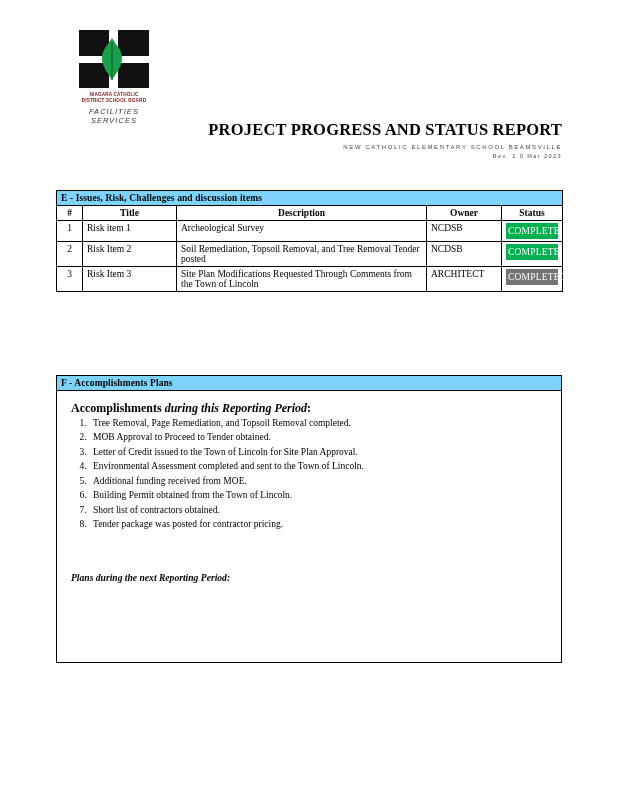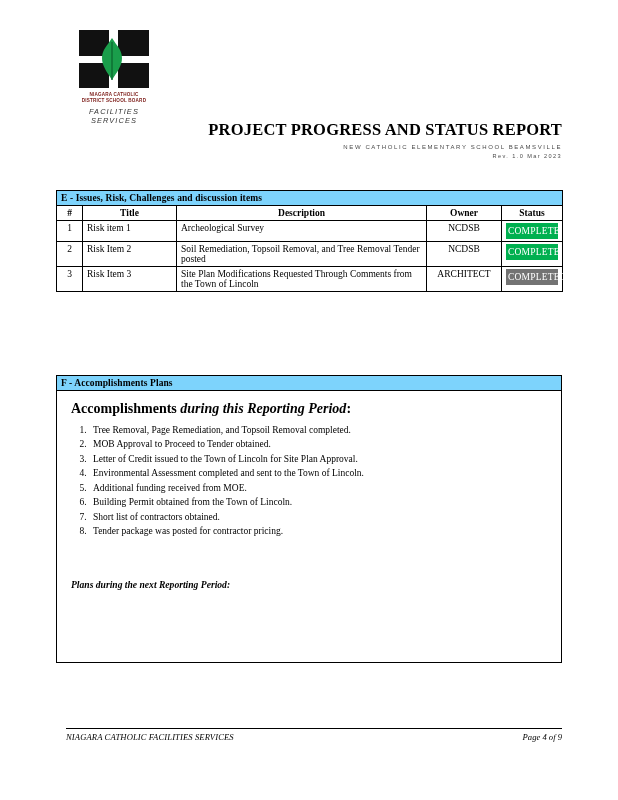--- a/index.html
+++ b/index.html
@@ -141,21 +141,20 @@
     letter-spacing: .1px;
   }
   .col-head td {
     text-align: center;
     font-weight: bold;
     font-size: 10px;
     padding: 3px 4px;
   }
   td.c { text-align: center; }
   td.owner {
-    text-align: center;
     vertical-align: middle;
     font-size: 9.5px;
   }
   td.status {
     text-align: left;
     vertical-align: middle;
     color: #ffffff;
     font-weight: normal;
     font-size: 9.6px;
     letter-spacing: .2px;
@@ -169,22 +168,21 @@
 
   
   .acc-box {
     border: 1px solid #000000;
     border-top: none;
     min-height: 272px;
     padding: 10px 14px 10px 14px;
     box-sizing: border-box;
   }
   .acc-head {
-    font-size: 14px;
-    margin-bottom: 6px;
+    font-size: 12px;
   }
   .acc-head .b { font-weight: bold; }
   .acc-head .i { font-style: italic; font-weight: bold; }
   ol.acc-list {
     margin: 0 0 0 18px;
     padding: 0;
     font-size: 9.5px;
     line-height: 1.52;
   }
   ol.acc-list li { padding-left: 4px; }
@@ -313,18 +311,14 @@
         <li>Environmental Assessment completed and sent to the Town of Lincoln.</li>
         <li>Additional funding received from MOE.</li>
         <li>Building Permit obtained from the Town of Lincoln.</li>
         <li>Short list of contractors obtained.</li>
         <li>Tender package was posted for contractor pricing.</li>
       </ol>
       <div class="plans-head">Plans during the next Reporting Period:</div>
     </div>
   </div>
 
-  <div class="footer">
-    <div class="left">NIAGARA CATHOLIC FACILITIES SERVICES</div>
-    <div class="right">Page 4 of 9</div>
-  </div>
 
 </div>
 
 </body></html>

